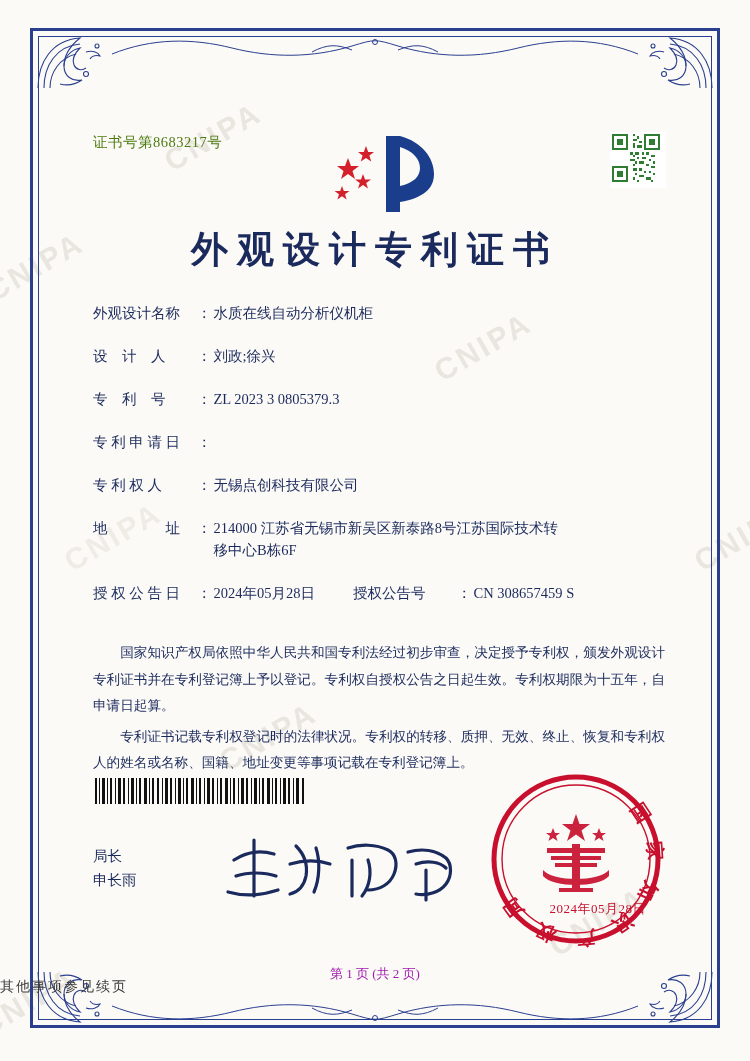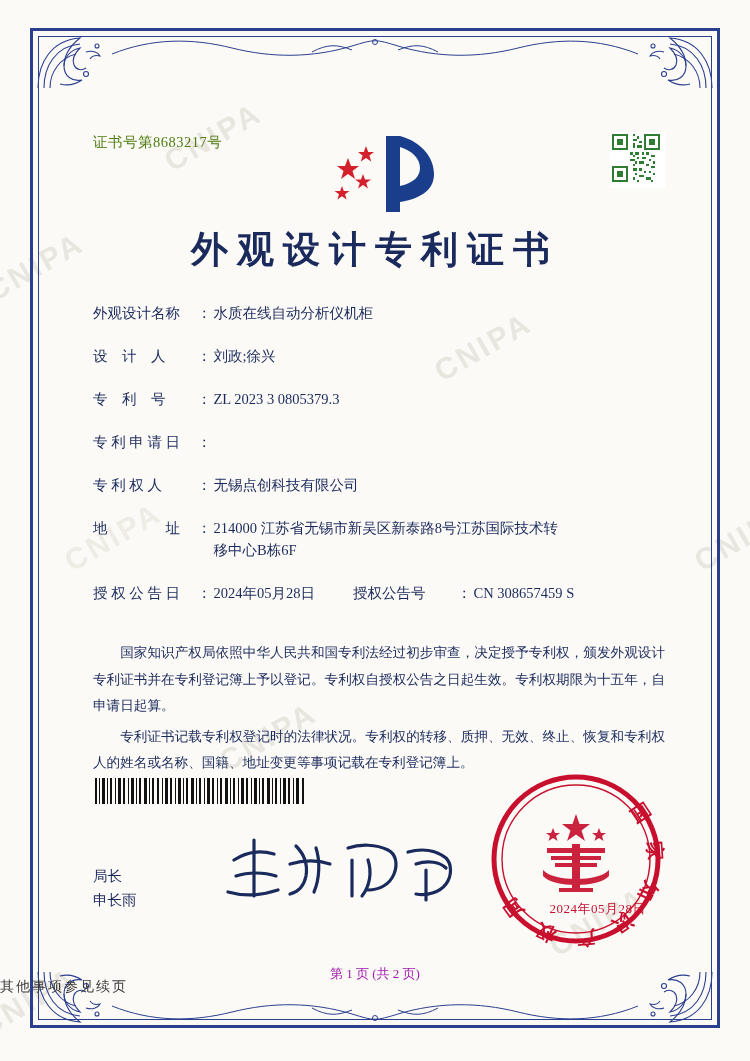--- a/index.html
+++ b/index.html
@@ -173,21 +173,20 @@
     left: 33px; top: 718px;
     width: 215px; height: 26px;
   }
   .barcode svg { display:block; }
 
   .director {
     position: absolute;
     left: 33px; top: 785px;
     font-size: 14.5px;
     line-height: 1.65;
-    margin-top: 20px;
   }
   .signature {
     position: absolute;
     left: 160px; top: 770px;
     width: 240px; height: 80px;
   }
 
   
   .seal {
     position: absolute;

